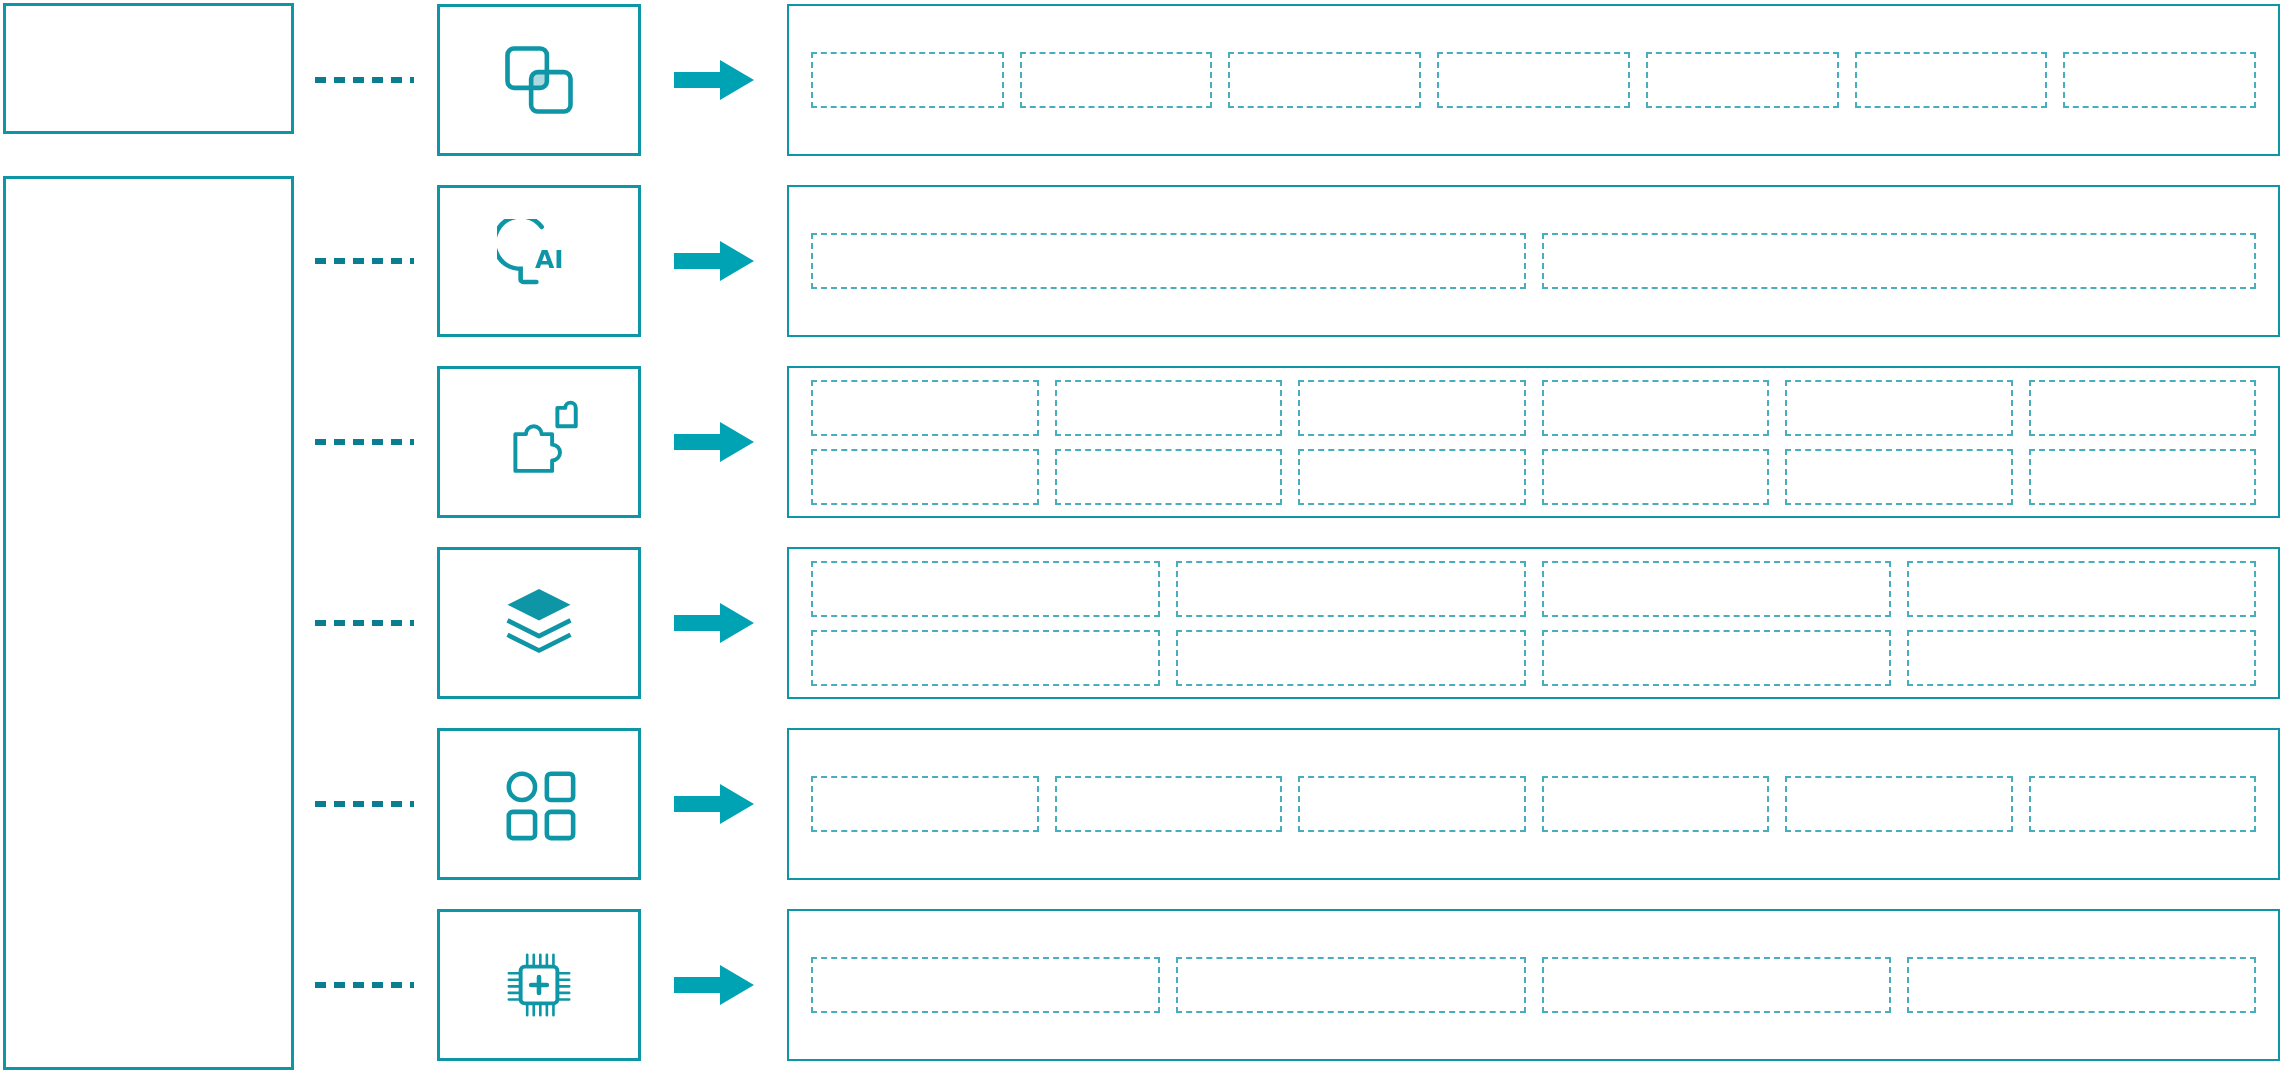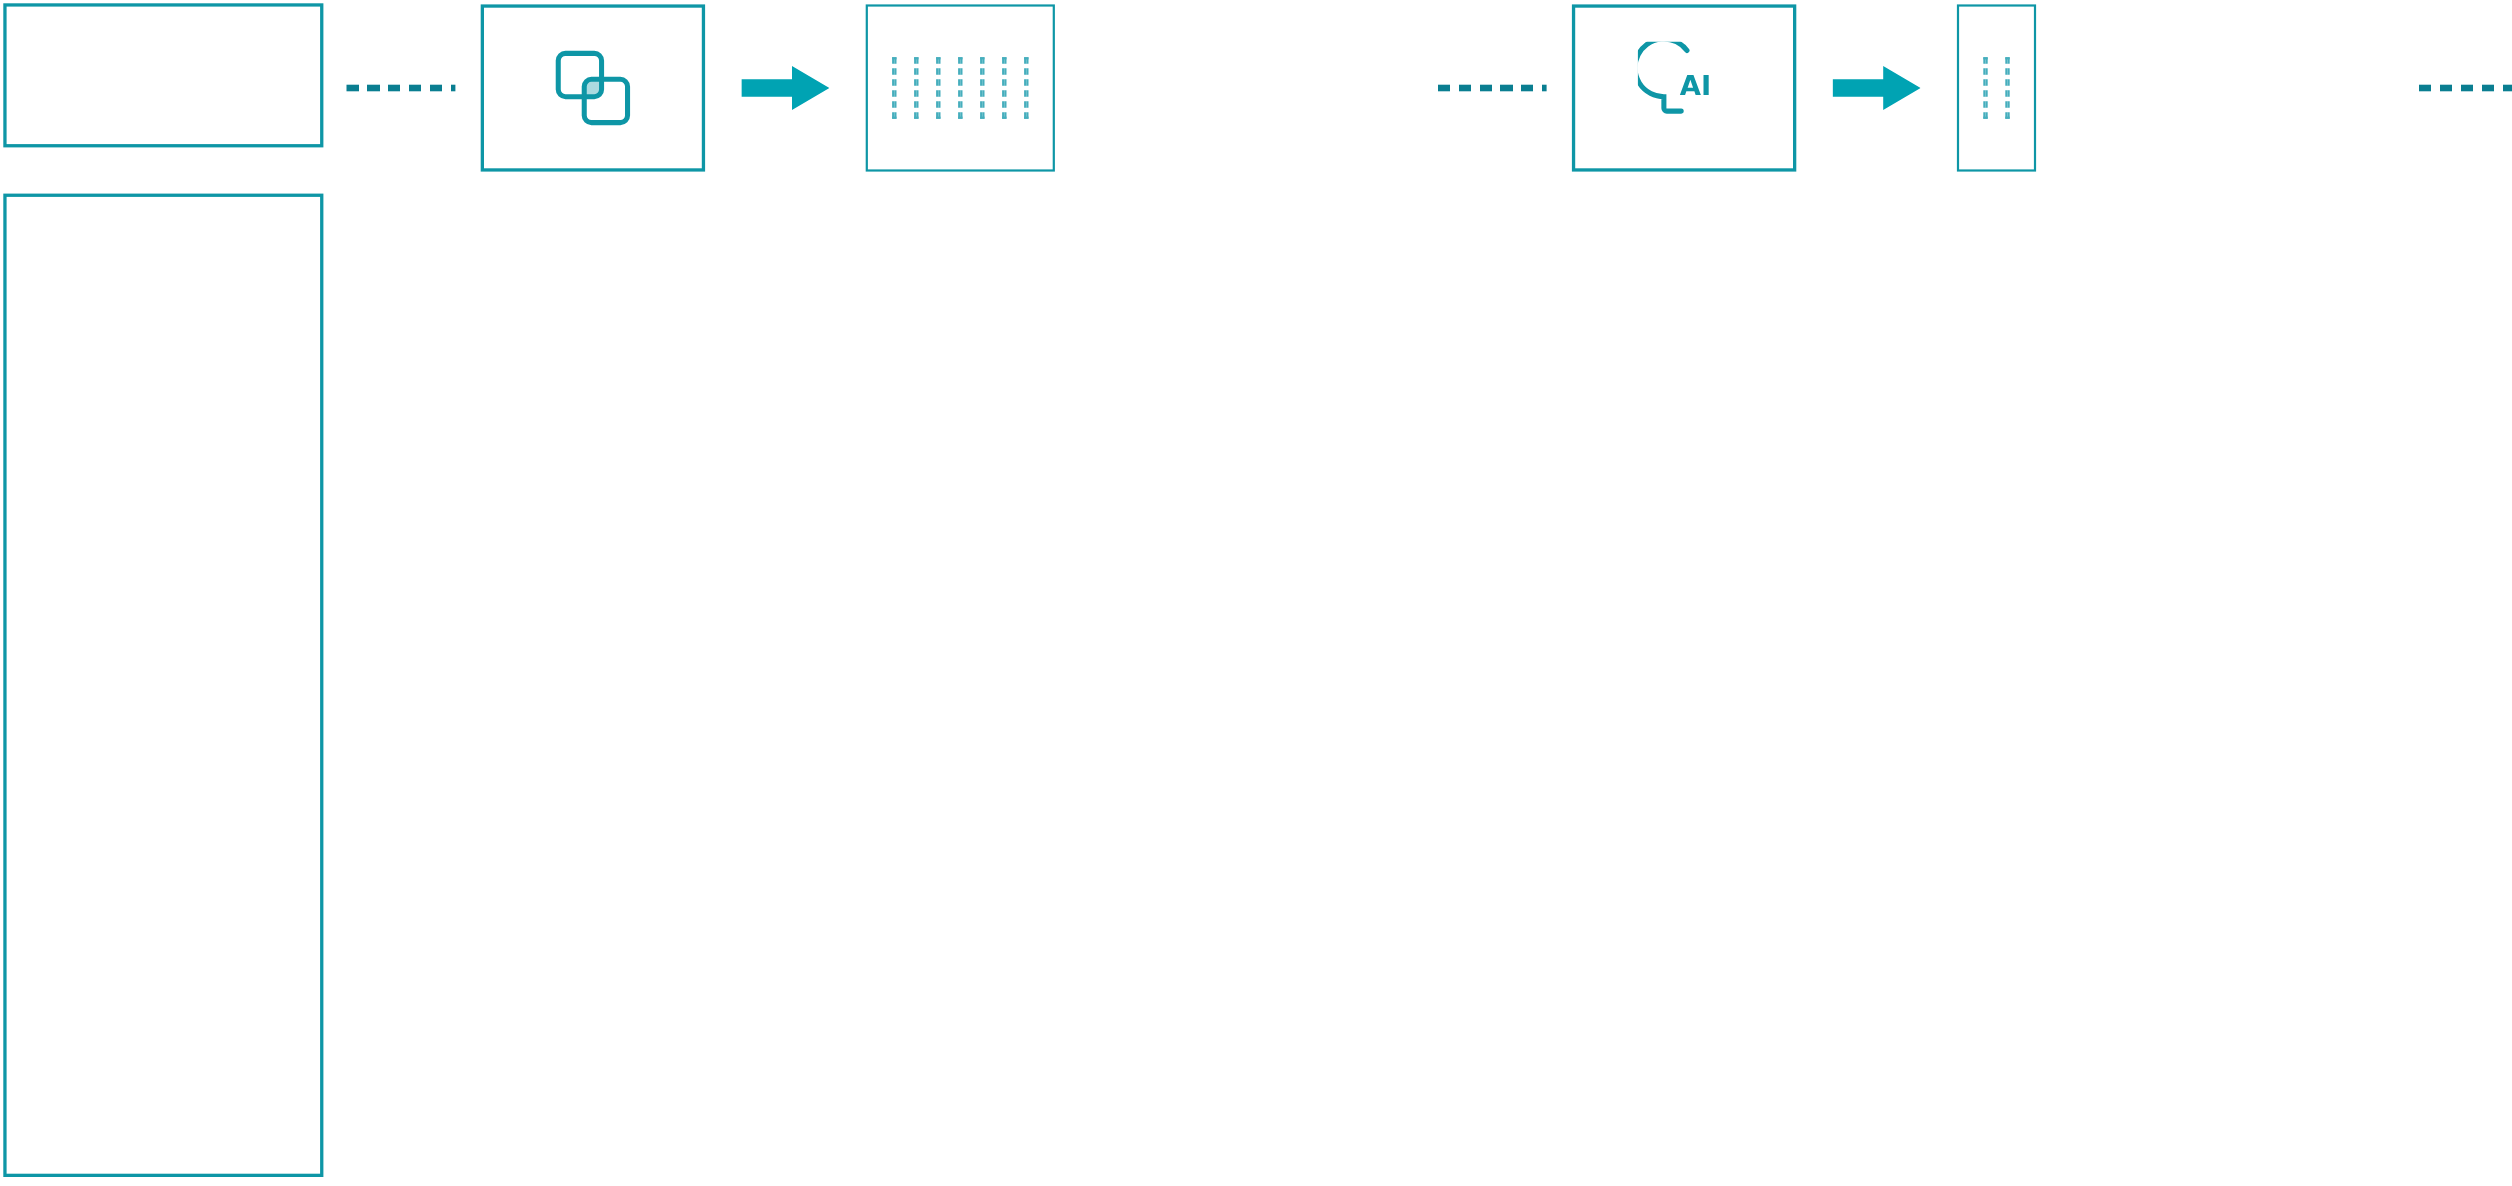--- a/index.html
+++ b/index.html
@@ -26,21 +26,21 @@
   }
   .left-main-box {
     position: absolute; left: 3px; top: 176px;
     width: 291px; height: 894px;
     border: 3px solid var(--primary); background: var(--bg);
   }
 
   
   .rows {
     position: absolute; left: 0; top: 4px; width: 2284px;
-    display: flex; flex-direction: row; gap: 29px;
+    display: flex; flex-direction: column; gap: 29px;
   }
   .row { display: flex; align-items: center; height: 152px; }
   .row-spacer { flex: 0 0 315px; }
 
   .connector {
     flex: 0 0 99px; height: 6px;
     background: repeating-linear-gradient(90deg, var(--connector) 0 11px, transparent 11px 19px);
   }
 
   .icon-box {

